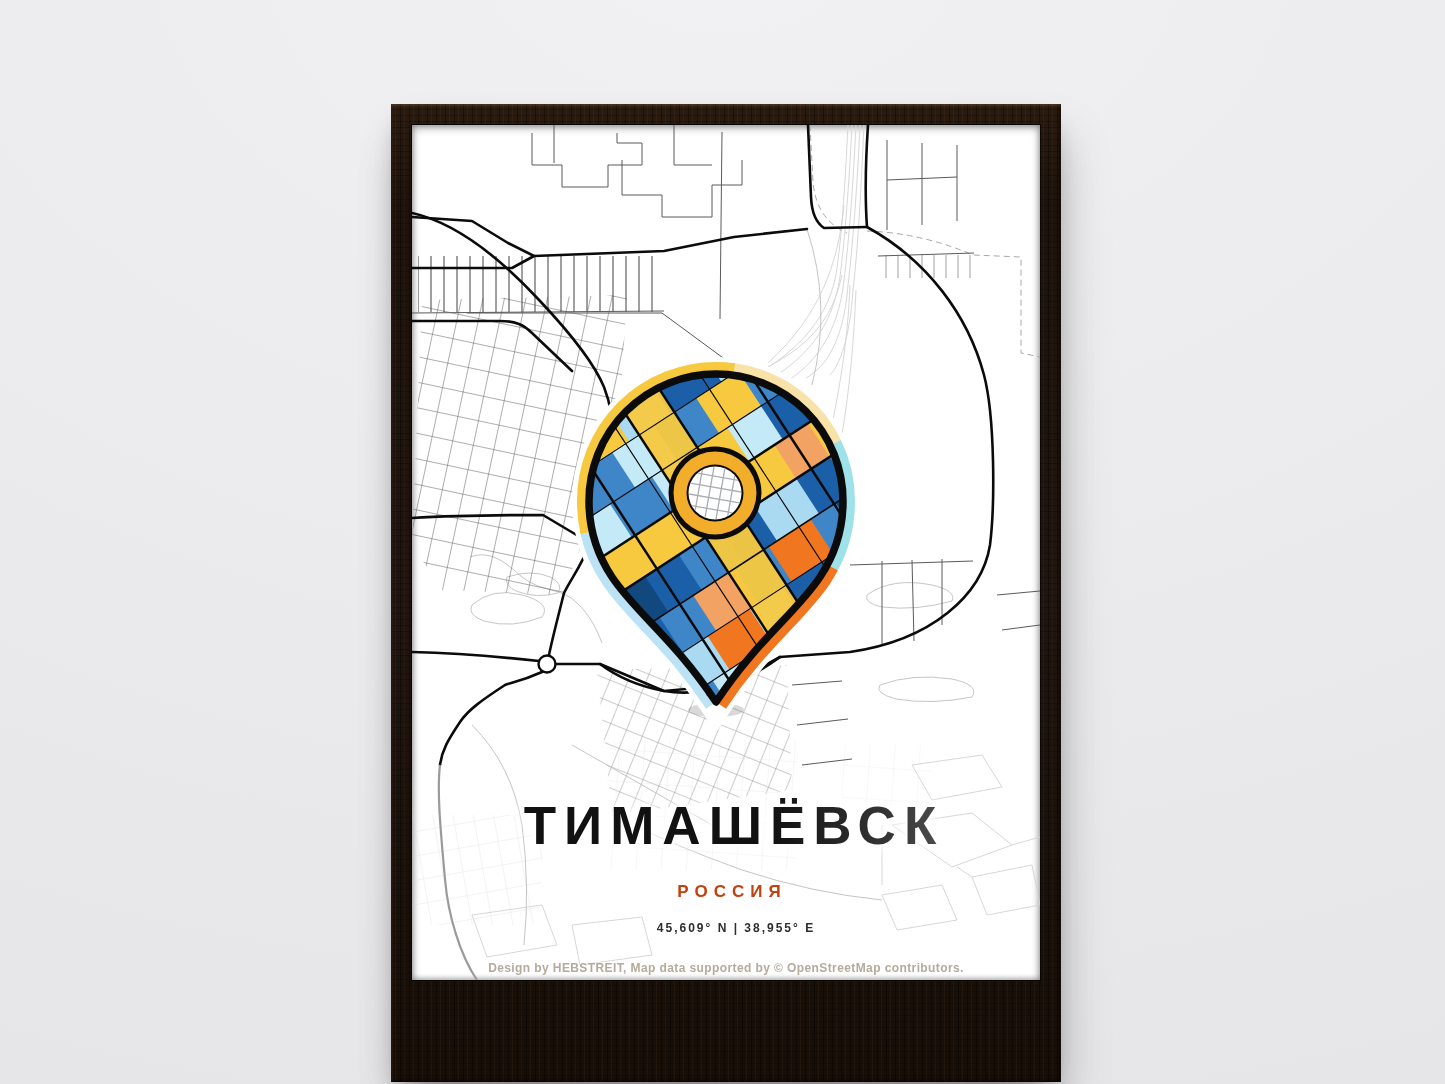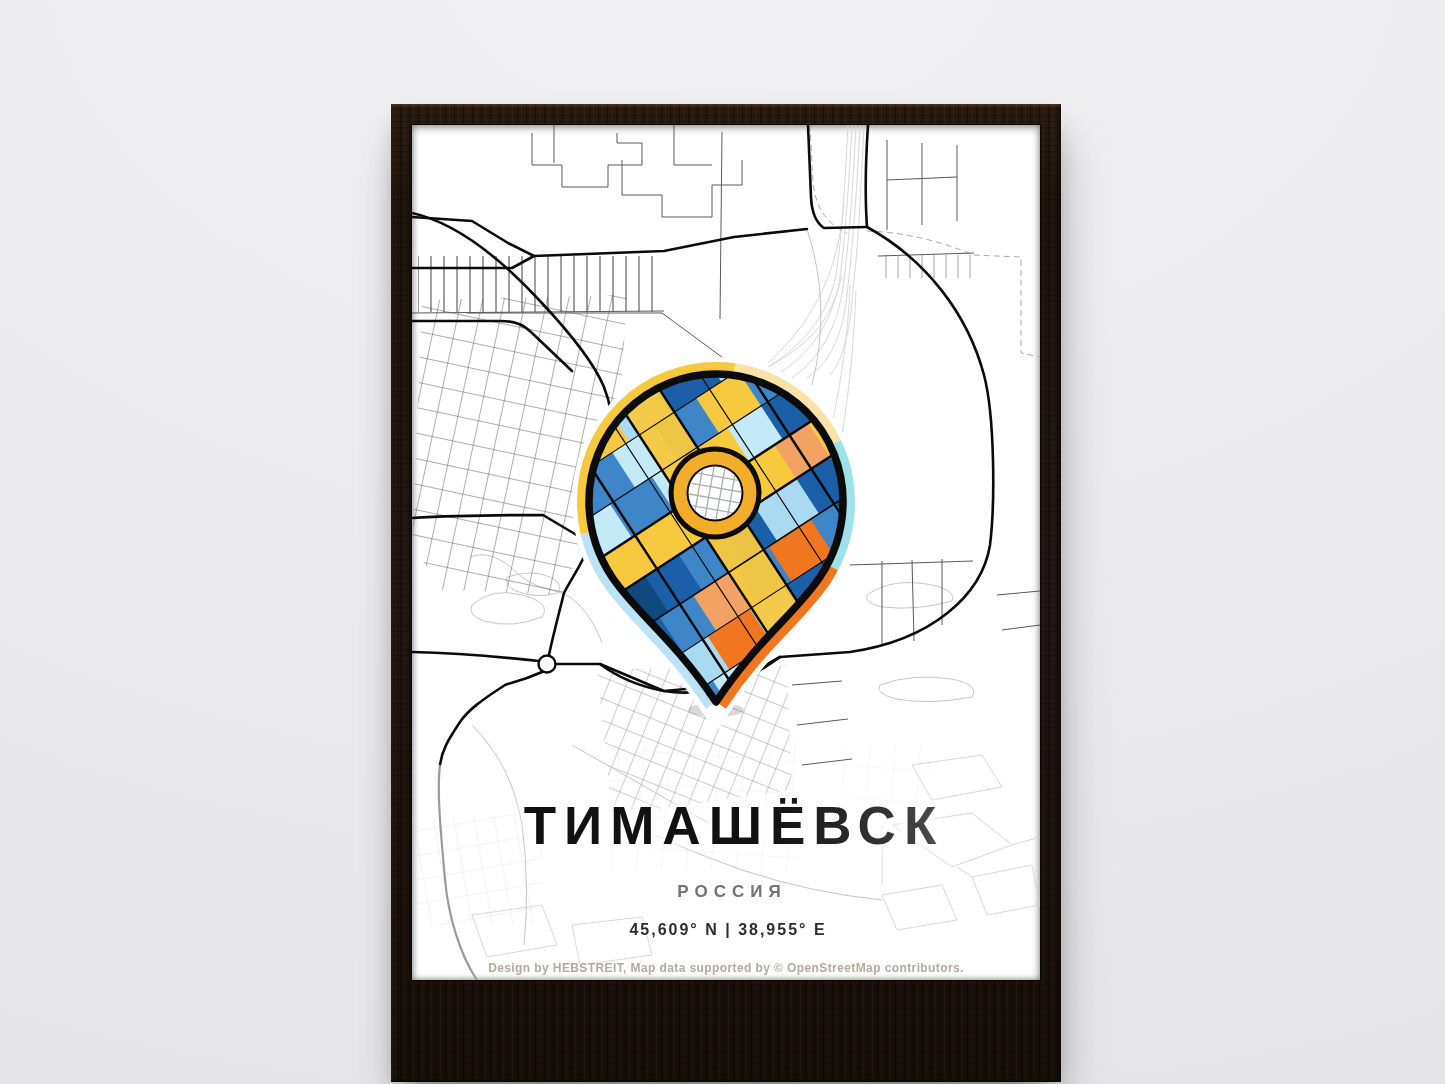--- a/index.html
+++ b/index.html
@@ -38,25 +38,25 @@
   
   .txt{position:absolute;left:0;width:100%;text-align:center;z-index:5;}
   .title{
     top:672px;font-size:53px;font-weight:bold;letter-spacing:8px;padding-left:8px;line-height:1.1;
     color:#121212;
     background:linear-gradient(90deg,#111 0%,#111 56%,#333 74%,#6f6f6f 96%);
     -webkit-background-clip:text;background-clip:text;-webkit-text-fill-color:transparent;
     filter:drop-shadow(0 0 2px #fff) drop-shadow(0 0 5px #fff) drop-shadow(0 0 9px rgba(255,255,255,.95));
   }
   .subtitle{
-    top:757px;font-size:17px;font-weight:bold;letter-spacing:6px;padding-left:6px;color:#737373;
+    top:757px;font-size:17px;font-weight:bold;letter-spacing:6px;padding-left:6px;color:#c2410c;
     text-shadow:0 0 3px #fff,0 0 6px #fff,0 1px 2px #fff;
   }
   .coords{
-    top:796px;font-size:16px;font-weight:bold;letter-spacing:2px;padding-left:2px;color:#2d2d2d;
+    top:796px;font-size:12px;font-weight:bold;letter-spacing:2px;padding-left:10px;color:#2d2d2d;
     text-shadow:0 0 3px #fff,0 0 6px #fff;
   }
   .credit{
     top:836px;font-size:12px;font-weight:bold;letter-spacing:.4px;color:#b5aa9b;
     text-shadow:0 0 2px #fff;
   }
   
   .f-gold{fill:var(--gold)} .f-org{fill:var(--orange)} .f-pch{fill:var(--peach)}
   .f-sky{fill:var(--sky_blue)} .f-cyn{fill:var(--pale_cyan)} .f-med{fill:var(--medium_blue)}
   .f-dee{fill:var(--deep_blue)} .f-nav{fill:var(--navy)}

